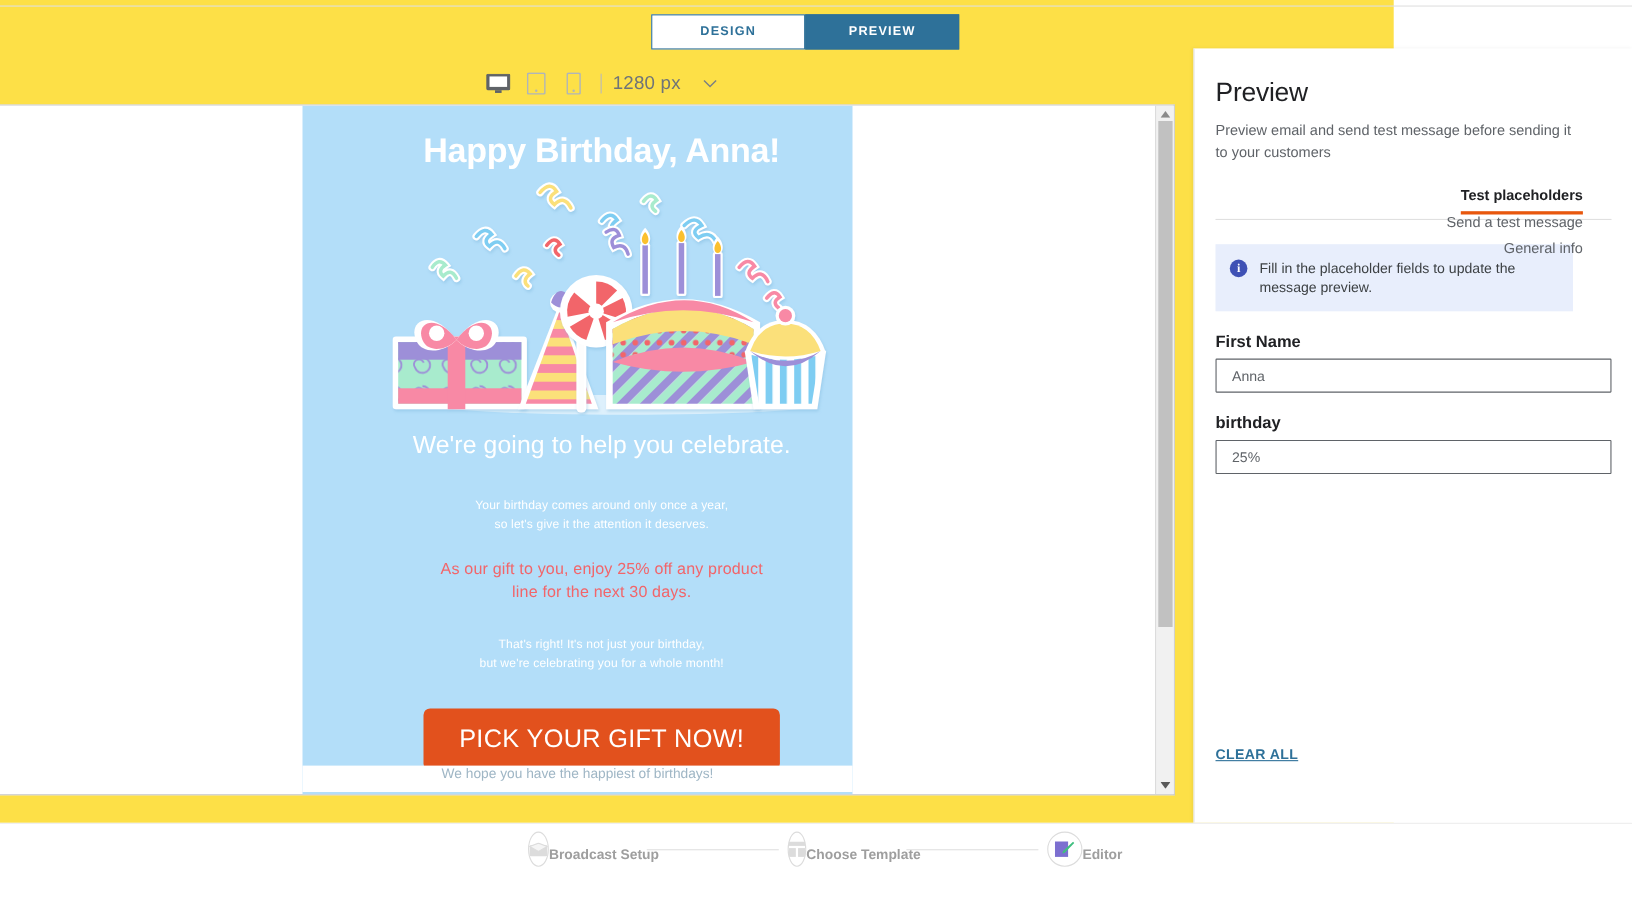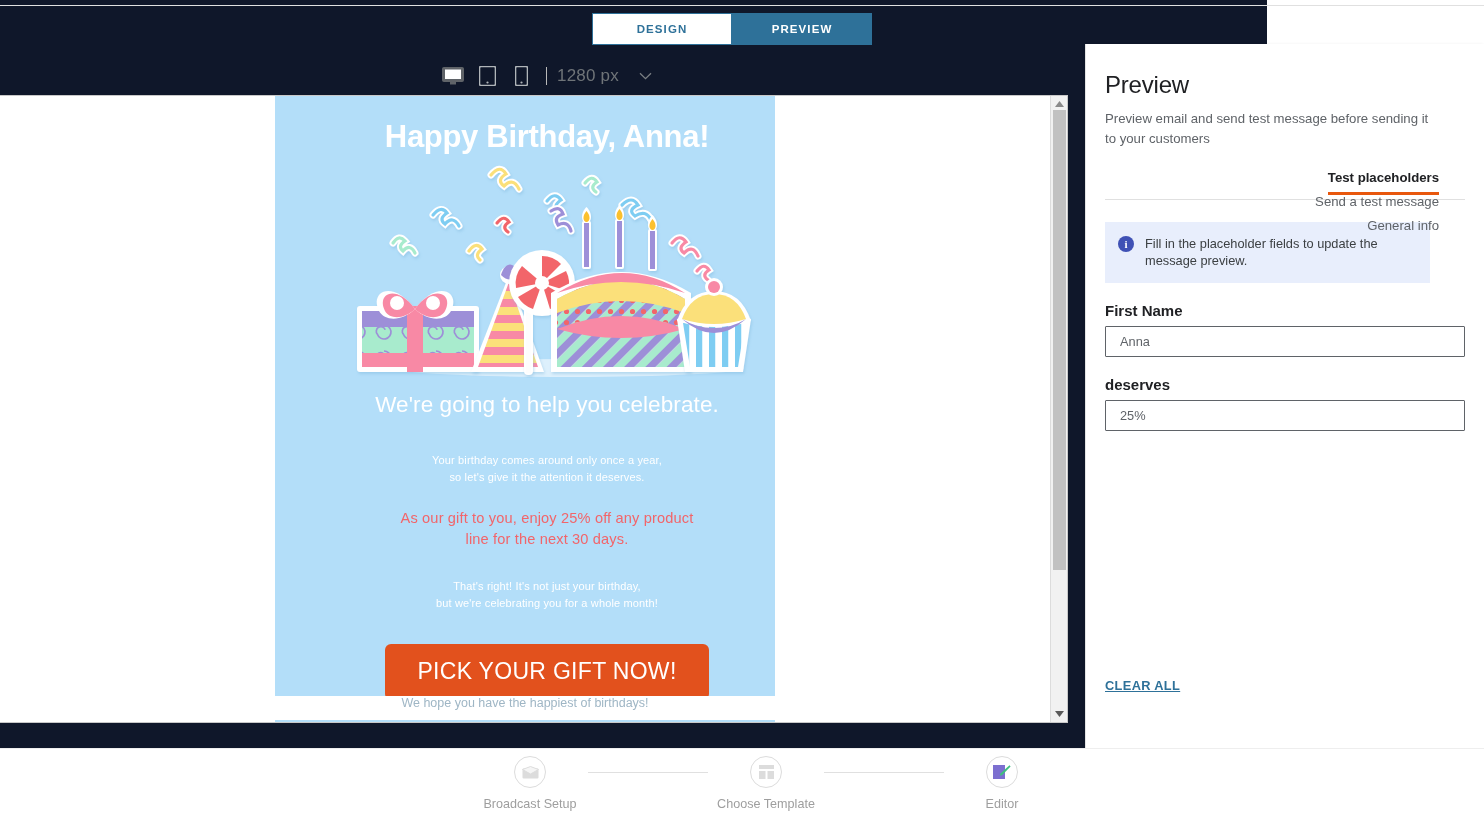--- a/index.html
+++ b/index.html
@@ -5,21 +5,21 @@
   * { box-sizing: border-box; }
   html, body {
     margin: 0; padding: 0;
     width: 1484px; height: 823px;
     overflow: hidden;
     background: #ffffff;
     font-family: "Liberation Sans", sans-serif;
     -webkit-font-smoothing: antialiased;
   }
 
-  .app { position: relative; width: 1267px; height: 823px; background:#0f172a; }
+  .app { position: relative; width: 1267px; height: 823px; background:#fde047; }
 
   
   .top-hairline {
     position:absolute; left:0; top:5px; width:1484px; height:1px;
     background:#e0e0e0;
   }
 
   
   .mode-toggle {
     position:absolute; left:592px; top:13px;
@@ -172,21 +172,21 @@
     background:#ffffff;
   }
   .footer-divider {
     position:absolute; left:0; top:0; width:1484px; height:1px;
     background:#eeeeee;
   }
   .steps {
     position:absolute; left:480px; top:8px;
     display:flex; align-items:flex-start;
   }
-  .step { display:flex; flex-direction:column; align-items:center; width:100px; cursor:pointer; }
+  .step { display:flex; align-items:center; width:100px; cursor:pointer;font-weight:bold; }
   .step-circle {
     width:32px; height:32px; border-radius:50%;
     border:1px solid #dcdcdc; background:#fff;
     display:flex; align-items:center; justify-content:center;
   }
   .step-circle.active { border-color:#dcdcdc; }
   .step-label { margin-top:9px; font-size:12.6px; color:#9e9e9e; white-space:nowrap; }
   .step-line { width:120px; height:1px; background:#e0e0e0; margin:16px 8px 0; }
 </style>
 </head>
@@ -412,21 +412,21 @@
     </div>
 
     <div class="info-box">
       <div class="info-icon">i</div>
       <div class="info-text">Fill in the placeholder fields to update the message preview.</div>
     </div>
 
     <div class="field-label">First Name</div>
     <input class="field-input" type="text" value="Anna" style="">
 
-    <div class="field-label">deserves</div>
+    <div class="field-label">birthday</div>
     <input class="field-input" type="text" value="25%" style="">
 
     <div class="clear-all">CLEAR ALL</div>
   </div>
 
   <div class="footer">
     <div class="footer-divider"></div>
 
     <div class="steps">
       <div class="step">

